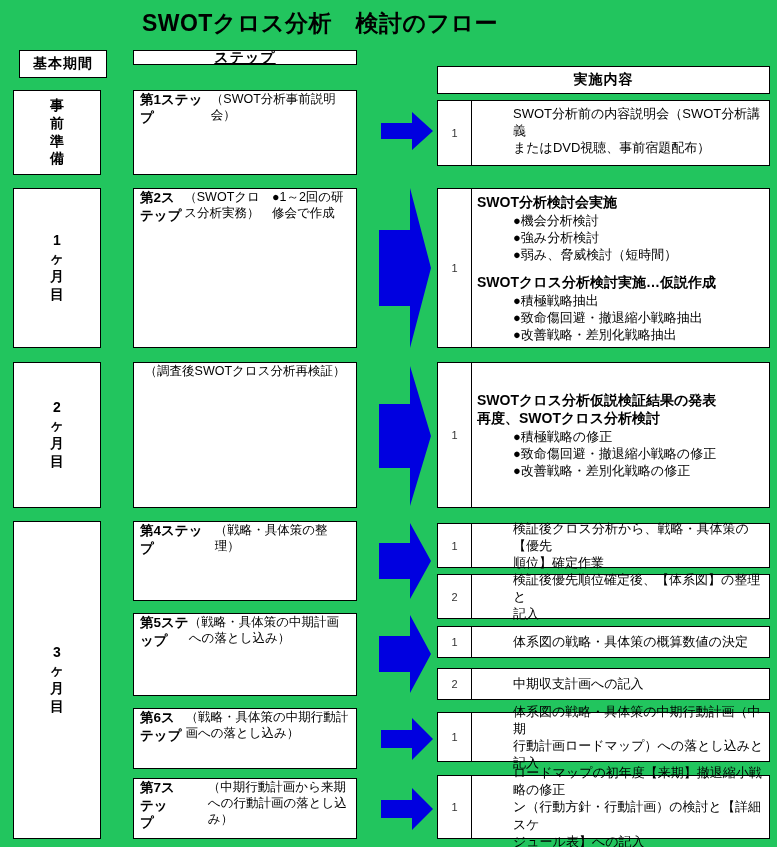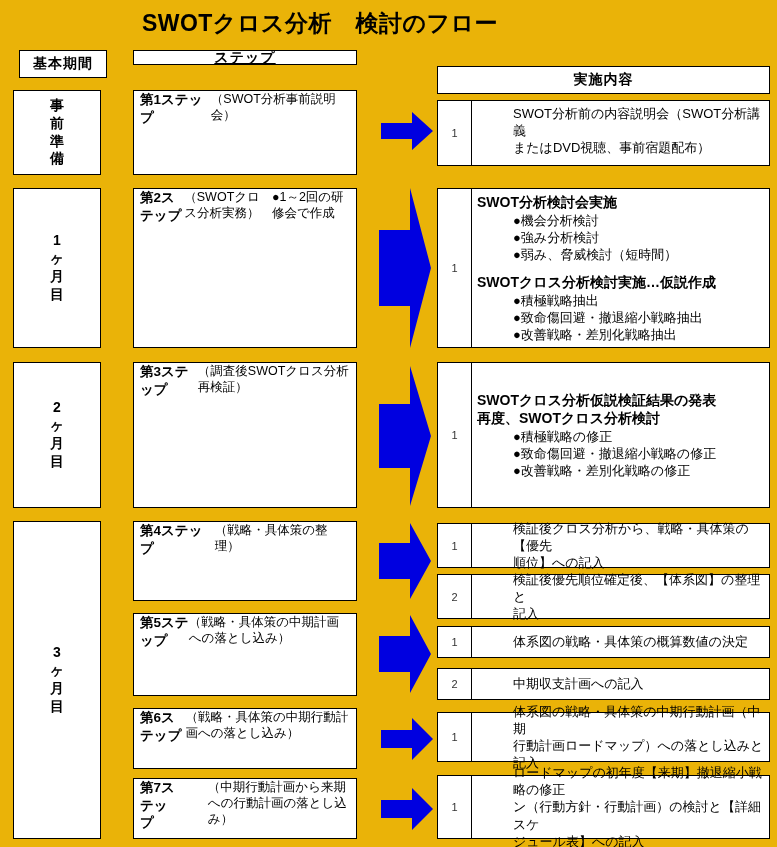--- a/index.html
+++ b/index.html
@@ -10,21 +10,21 @@
   }
   body {
     font-family: "Liberation Sans", "DejaVu Sans", sans-serif;
     color: #000000;
   }
   #page {
     position: relative;
     width: 777px;
     height: 847px;
     overflow: hidden;
-    background: #eab308;
+    background: #22c55e;
   }
 
   
   .title {
     position: absolute;
     left: 0;
     top: 8px;
     width: 640px;
     text-align: center;
     font-size: 23px;
@@ -178,21 +178,20 @@
     <div class="step-sub">（SWOT分析事前説明会）</div>
   </div>
 
   <div class="box step" style="top:188px; height:160px;">
     <div class="step-title">第2ステップ</div>
     <div class="step-sub">（SWOTクロス分析実務）</div>
     <div class="step-bullet">●1～2回の研修会で作成</div>
   </div>
 
   <div class="box step" style="top:362px; height:146px;">
-    <div class="step-title">第3ステップ</div>
     <div class="step-sub">（調査後SWOTクロス分析再検証）</div>
   </div>
 
   <div class="box step" style="top:521px; height:80px;">
     <div class="step-title">第4ステップ</div>
     <div class="step-sub">（戦略・具体策の整理）</div>
   </div>
 
   <div class="box step" style="top:613px; height:83px;">
     <div class="step-title">第5ステップ</div>
@@ -268,21 +267,21 @@
       <div class="d-line">●積極戦略の修正</div>
       <div class="d-line">●致命傷回避・撤退縮小戦略の修正</div>
       <div class="d-line">●改善戦略・差別化戦略の修正</div>
     </div>
   </div>
 
   <div class="box detail" style="top:523px; height:45px;">
     <div class="num">1</div>
     <div class="body">
       <div class="d-line">検証後クロス分析から、戦略・具体策の【優先</div>
-      <div class="d-line">順位】への記入</div>
+      <div class="d-line">順位】確定作業</div>
     </div>
   </div>
 
   <div class="box detail" style="top:574px; height:45px;">
     <div class="num">2</div>
     <div class="body">
       <div class="d-line">検証後優先順位確定後、【体系図】の整理と</div>
       <div class="d-line">記入</div>
     </div>
   </div>

